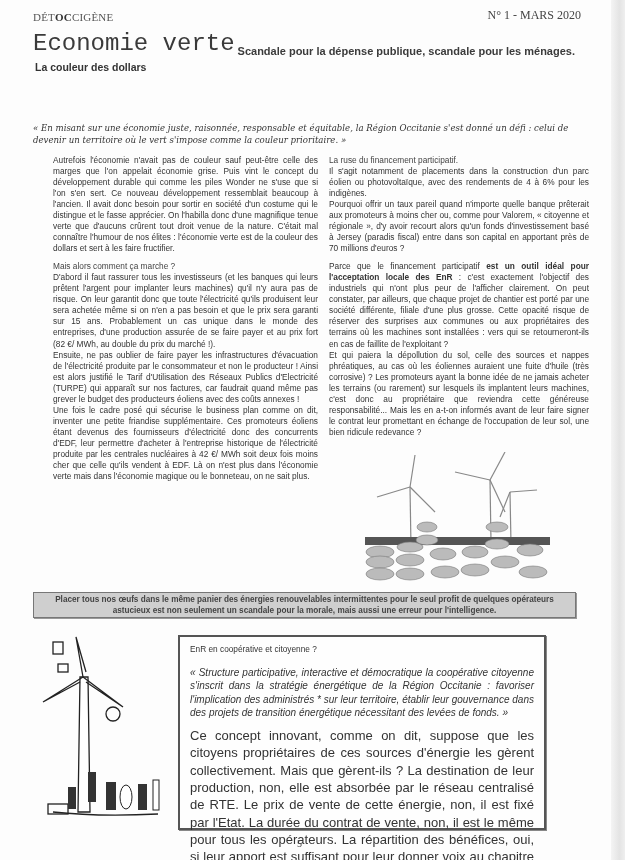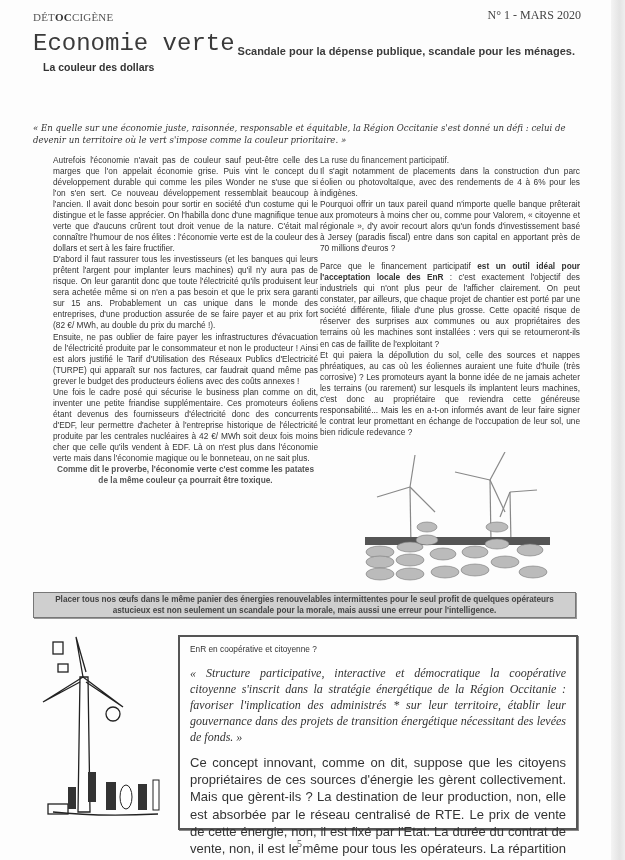--- a/index.html
+++ b/index.html
@@ -5,67 +5,67 @@
   html, body { margin:0; padding:0; }
   body { width:625px; height:860px; background:#fdfdfd; position:relative; overflow:hidden;
          font-family:"Liberation Sans", sans-serif; color:#2a2a2a; }
   .edge { position:absolute; top:0; right:0; width:14px; height:860px;
           background:linear-gradient(to right,#f4f4f4,#e4e4e4 60%,#efefef); }
   .abs { position:absolute; }
   .masthead { left:33px; top:11px; font-family:"Liberation Serif", serif; font-size:11px; color:#555; letter-spacing:0.2px; }
   .masthead b { color:#333; }
   .issue { right:44px; top:8px; font-family:"Liberation Serif", serif; font-size:12px; color:#444; }
   .title { left:33px; top:30px; font-family:Liberation Mono, monospace; font-size:24px; color:#3a3a3a; }
-  .subtitle { left:35px; top:61px; font-size:10.5px; font-weight:bold; color:#333;margin-left:8px; }
+  .subtitle { left:35px; top:61px; font-size:10.5px; font-weight:bold; color:#333; }
   .headline { right:50px; top:44px; text-align:right; font-size:12px; font-weight:bold; color:#3b3b3b; line-height:1.35; }
   .headline .h1 { font-size:11.5px; }
   .headline .h2 { font-size:11px; }
   .quote { left:33px; top:123px; width:545px; font-family:"DejaVu Serif", serif; font-style:italic; font-size:8.6px; line-height:1.35; color:#333; }
   .col { font-size:8.3px; line-height:1.33; text-align:justify; color:#333; }
   .col p { margin:0; }
   .col .gap { margin-top:7px; }
   .left { left:33px; top:155px; width:265px;margin-left:20px; }
-  .right { left:320px; top:155px; width:260px; }
+  .right { left:329px; top:155px; width:260px; }
   .center-note { text-align:center; font-weight:bold; color:#555; margin-top:9px; }
   .sub { color:#444; }
   .picture { left:365px; top:452px; width:185px; height:132px; }
   .banner { left:33px; top:592px; width:543px; height:26px; background:#cfcfcf; border:1px solid #777;
             box-shadow:1px 1px 0 #999; font-size:8.2px; font-weight:bold; text-align:center; line-height:1.35; color:#444;
             display:flex; align-items:center; justify-content:center; padding:0 8px; box-sizing:border-box; }
   .cartoon { left:28px; top:632px; width:140px; height:195px; }
-  .box { left:178px; top:635px; width:400px; height:195px; border:2px solid #555; box-sizing:border-box;
+  .box { left:178px; top:635px; width:368px; height:195px; border:2px solid #555; box-sizing:border-box;
          box-shadow:1px 1px 0 #888; padding:7px 10px; background:#fefefe; }
   .box .bhead { font-size:8.3px; color:#333; margin-bottom:8px; }
-  .box .bquote { font-family:Liberation Serif, serif; font-style:italic; font-size:12px; line-height:1.33; text-align:justify; color:#333; margin-bottom:8px;margin-top:12px; }
+  .box .bquote { font-family:Liberation Sans, sans-serif; font-style:italic; font-size:10px; line-height:1.33; text-align:justify; color:#333; margin-bottom:8px;margin-top:12px; }
   .box .bbody { font-size:13px; line-height:1.33; text-align:justify; color:#333; }
   .box .bnote { font-size:12px; line-height:1.33; color:#333; margin-top:9px; }
   .pageno { left:297px; top:838px; font-family:"Liberation Serif", serif; font-size:10px; color:#444; }
 </style>
 </head>
 <body>
 
 <div class="edge"></div>
 
 <div class="abs masthead"><span>DÉT</span><b>OC</b><span>CIGÈNE</span></div>
 <div class="abs issue">N° 1 - MARS 2020</div>
 
 <div class="abs title">Economie verte</div>
 <div class="abs subtitle">La couleur des dollars</div>
 <div class="abs headline">
   <div class="h2">Scandale pour la dépense publique, scandale pour les ménages.</div>
 </div>
 
-<div class="abs quote">« En quelle sur une économie juste, raisonnée, responsable et équitable, la Région Occitanie s'est donné un défi : celui de devenir un territoire où le vert s'impose comme la couleur prioritaire. »</div>
+<div class="abs quote">« En misant sur une économie juste, raisonnée, responsable et équitable, la Région Occitanie s'est donné un défi : celui de devenir un territoire où le vert s'impose comme la couleur prioritaire. »</div>
 
 <div class="abs col left">
   <p>Autrefois l'économie n'avait pas de couleur sauf peut-être celle des marges que l'on appelait économie grise. Puis vint le concept du développement durable qui comme les piles Wonder ne s'use que si l'on s'en sert. Ce nouveau développement ressemblait beaucoup à l'ancien. Il avait donc besoin pour sortir en société d'un costume qui le distingue et le fasse apprécier. On l'habilla donc d'une magnifique tenue verte que d'aucuns crûrent tout droit venue de la nature. C'était mal connaître l'humour de nos élites : l'économie verte est de la couleur des dollars et sert à les faire fructifier.</p>
+  <p class="gap sub">Mais alors comment ça marche ?</p>
   <p>D'abord il faut rassurer tous les investisseurs (et les banques qui leurs prêtent l'argent pour implanter leurs machines) qu'il n'y aura pas de risque. On leur garantit donc que toute l'électricité qu'ils produisent leur sera achetée même si on n'en a pas besoin et que le prix sera garanti sur 15 ans. Probablement un cas unique dans le monde des entreprises, d'une production assurée de se faire payer et au prix fort (82 €/ MWh, au double du prix du marché !).</p>
   <p>Ensuite, ne pas oublier de faire payer les infrastructures d'évacuation de l'électricité produite par le consommateur et non le producteur ! Ainsi est alors justifié le Tarif d'Utilisation des Réseaux Publics d'Electricité (TURPE) qui apparaît sur nos factures, car faudrait quand même pas grever le budget des producteurs éoliens avec des coûts annexes !</p>
   <p>Une fois le cadre posé qui sécurise le business plan comme on dit, inventer une petite friandise supplémentaire. Ces promoteurs éoliens étant devenus des fournisseurs d'électricité donc des concurrents d'EDF, leur permettre d'acheter à l'entreprise historique de l'électricité produite par les centrales nucléaires à 42 €/ MWh soit deux fois moins cher que celle qu'ils vendent à EDF. Là on n'est plus dans l'économie verte mais dans l'économie magique ou le bonneteau, on ne sait plus.</p>
-  <p class="center-note">Comme dit le proverbe, l'économie verte c'est comme les patates de la même couleur ça pourrait être toxique.</p>
 </div>
 
 <div class="abs col right">
   <p class="sub">La ruse du financement participatif.</p>
   <p>Il s'agit notamment de placements dans la construction d'un parc éolien ou photovoltaïque, avec des rendements de 4 à 6% pour les indigènes.</p>
   <p>Pourquoi offrir un taux pareil quand n'importe quelle banque prêterait aux promoteurs à moins cher ou, comme pour Valorem, « citoyenne et régionale », d'y avoir recourt alors qu'un fonds d'investissement basé à Jersey (paradis fiscal) entre dans son capital en apportant près de 70 millions d'euros ?</p>
   <p class="gap"><span>Parce que le financement participatif </span><b>est un outil idéal pour l'acceptation locale des EnR</b><span> : c'est exactement l'objectif des industriels qui n'ont plus peur de l'afficher clairement. On peut constater, par ailleurs, que chaque projet de chantier est porté par une société différente, filiale d'une plus grosse. Cette opacité risque de réserver des surprises aux communes ou aux propriétaires des terrains où les machines sont installées : vers qui se retourneront-ils en cas de faillite de l'exploitant ?</span></p>
   <p>Et qui paiera la dépollution du sol, celle des sources et nappes phréatiques, au cas où les éoliennes auraient une fuite d'huile (très corrosive) ? Les promoteurs ayant la bonne idée de ne jamais acheter les terrains (ou rarement) sur lesquels ils implantent leurs machines, c'est donc au propriétaire que reviendra cette généreuse responsabilité... Mais les en a-t-on informés avant de leur faire signer le contrat leur promettant en échange de l'occupation de leur sol, une bien ridicule redevance ?</p>
 </div>
 

